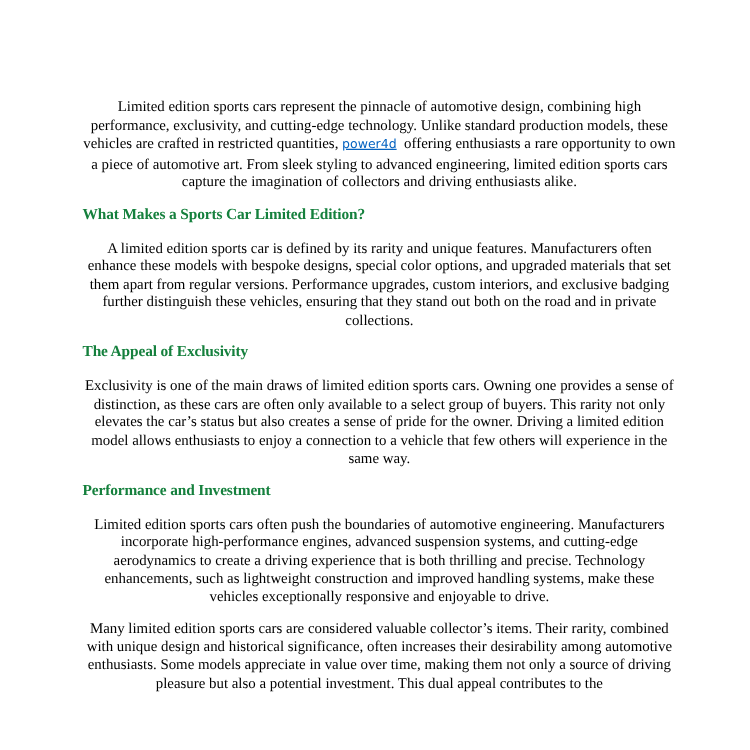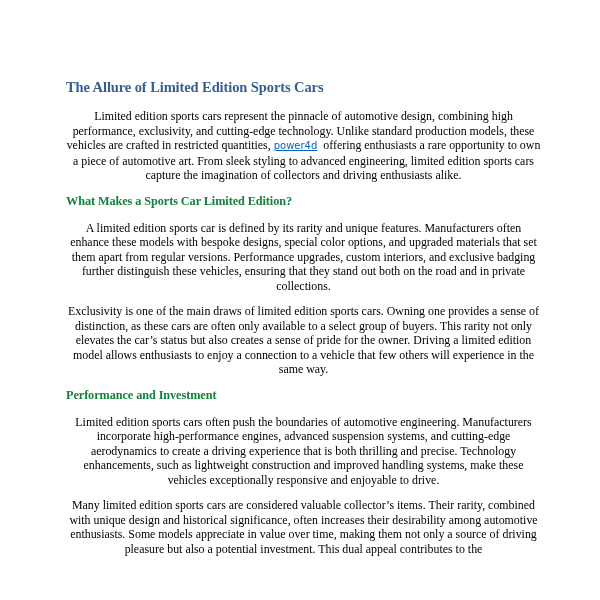--- a/index.html
+++ b/index.html
@@ -50,27 +50,27 @@
     text-decoration: underline;
     margin-right: 3px;
     cursor: pointer;
   }
 </style>
 </head>
 <body>
 
 <div class="page">
 
-  <h1 class="doc-title">The Allure of Limited Edition Sports Cars</h1>
 
   <p class="body-para"><span>Limited edition sports cars represent the pinnacle of automotive design, combining high performance, exclusivity, and cutting-edge technology. Unlike standard production models, these vehicles are crafted in restricted quantities, </span><a class="inline-link">power4d</a><span> offering enthusiasts a rare opportunity to own a piece of automotive art. From sleek styling to advanced engineering, limited edition sports cars capture the imagination of collectors and driving enthusiasts alike.</span></p>
 
   <h2 class="section-heading">What Makes a Sports Car Limited Edition?</h2>
   <p class="body-para">A limited edition sports car is defined by its rarity and unique features. Manufacturers often enhance these models with bespoke designs, special color options, and upgraded materials that set them apart from regular versions. Performance upgrades, custom interiors, and exclusive badging further distinguish these vehicles, ensuring that they stand out both on the road and in private collections.</p>
 
+  <h2 class="section-heading">The Appeal of Exclusivity</h2>
   <p class="body-para">Exclusivity is one of the main draws of limited edition sports cars. Owning one provides a sense of distinction, as these cars are often only available to a select group of buyers. This rarity not only elevates the car’s status but also creates a sense of pride for the owner. Driving a limited edition model allows enthusiasts to enjoy a connection to a vehicle that few others will experience in the same way.</p>
 
   <h2 class="section-heading">Performance and Investment</h2>
   <p class="body-para">Limited edition sports cars often push the boundaries of automotive engineering. Manufacturers incorporate high-performance engines, advanced suspension systems, and cutting-edge aerodynamics to create a driving experience that is both thrilling and precise. Technology enhancements, such as lightweight construction and improved handling systems, make these vehicles exceptionally responsive and enjoyable to drive.</p>
 
   <p class="body-para">Many limited edition sports cars are considered valuable collector’s items. Their rarity, combined with unique design and historical significance, often increases their desirability among automotive enthusiasts. Some models appreciate in value over time, making them not only a source of driving pleasure but also a potential investment. This dual appeal contributes to the</p>
 
 </div>
 
 </body></html>

